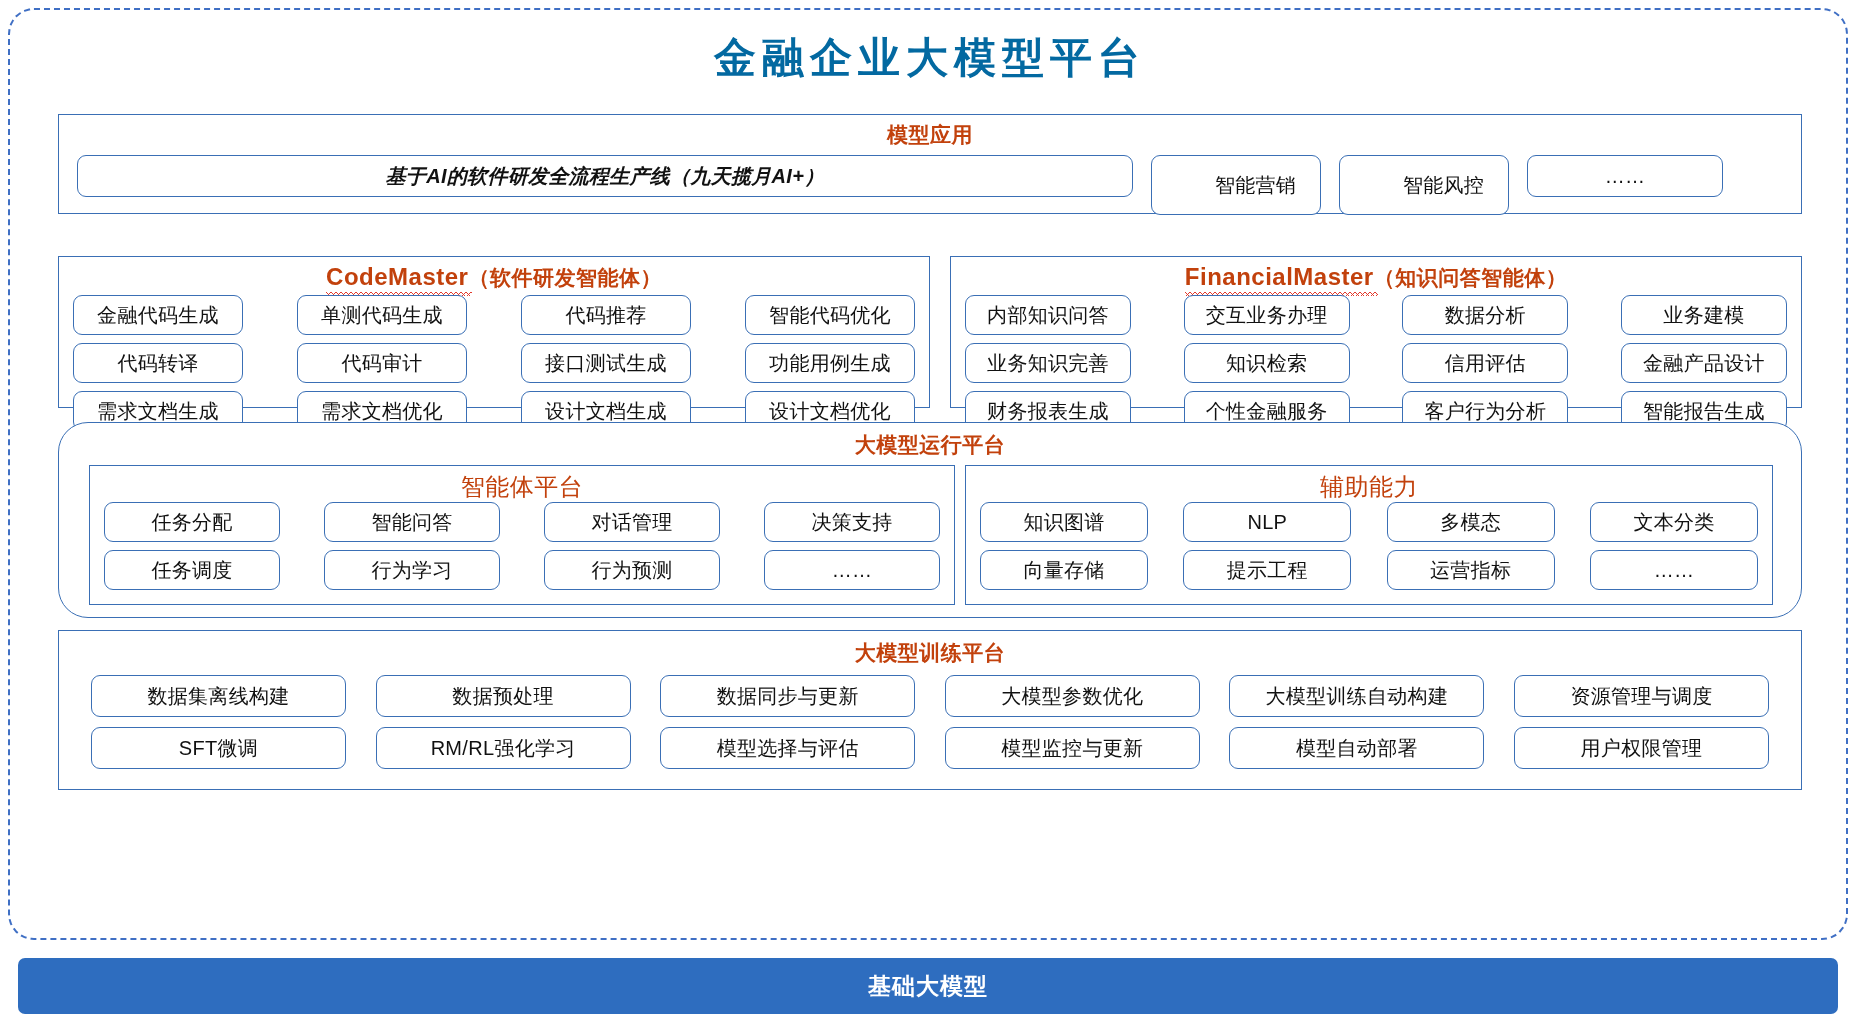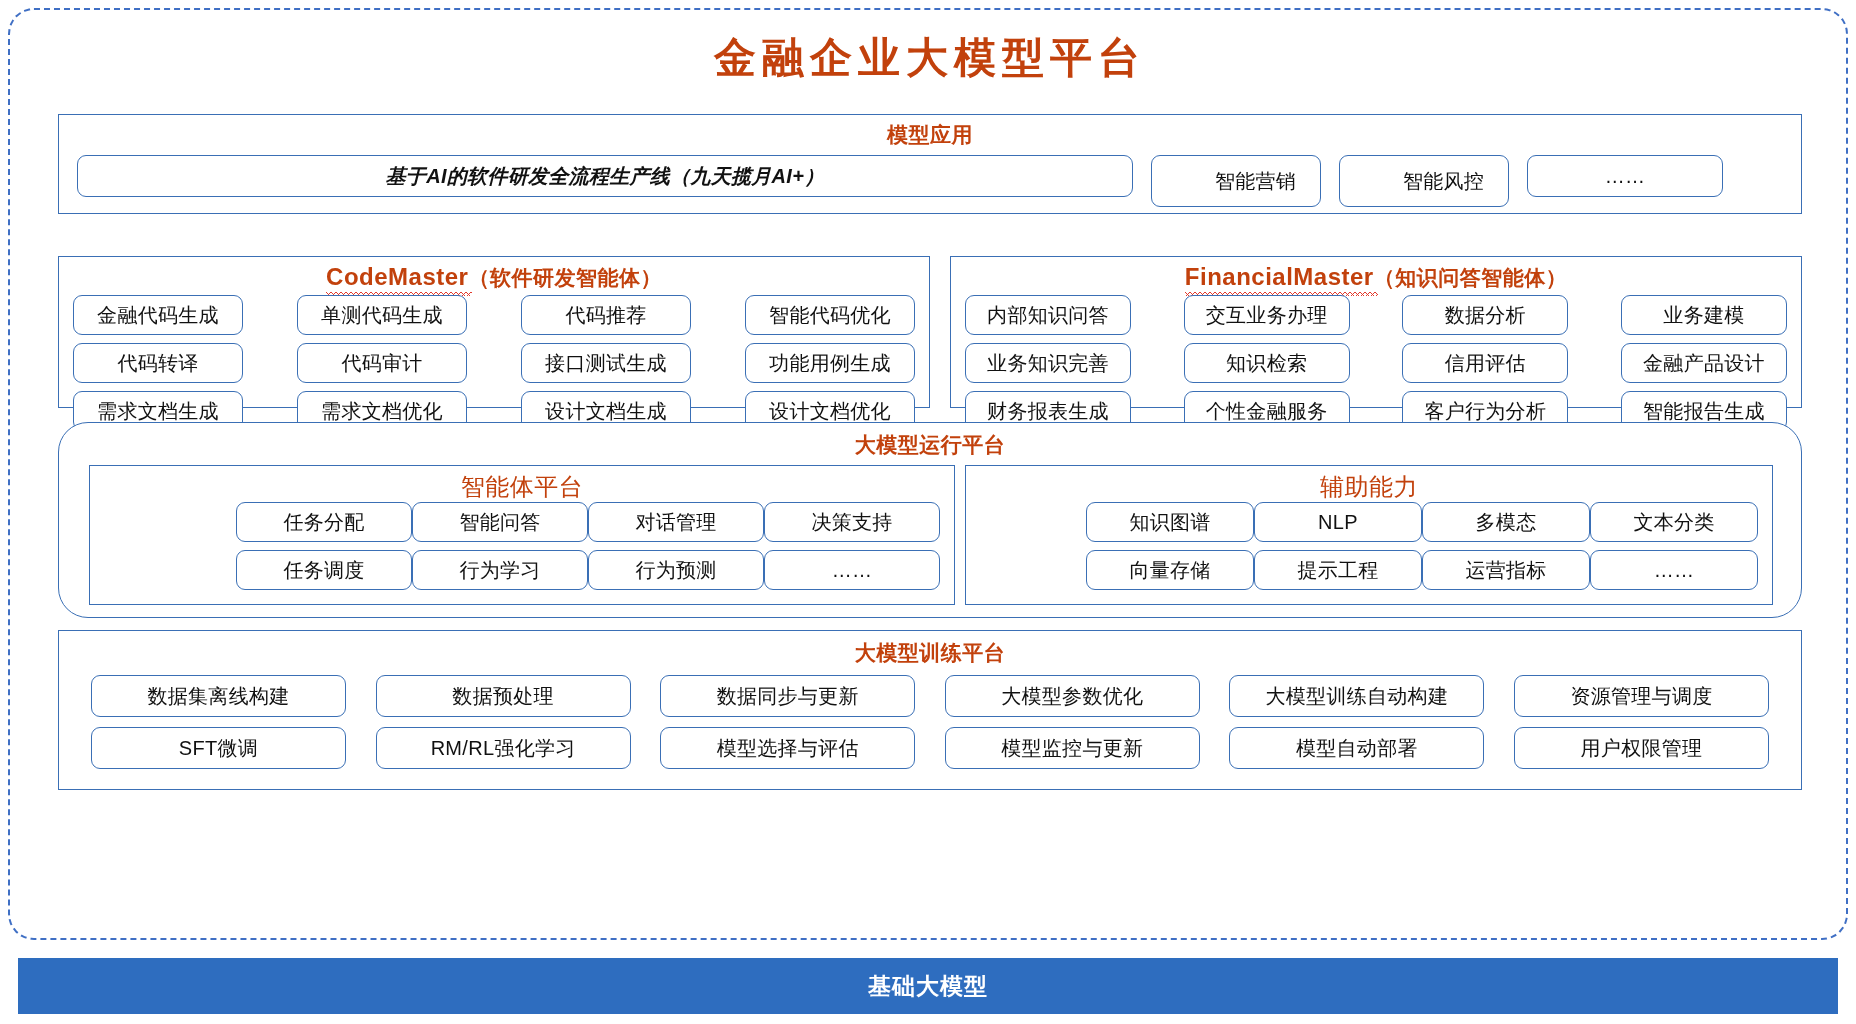--- a/index.html
+++ b/index.html
@@ -33,21 +33,21 @@
   
   .main-title {
     position: absolute;
     left: 0;
     top: 20px;
     width: 1840px;
     text-align: center;
     font-family: "DejaVu Serif", "Liberation Serif", serif;
     font-size: 42px;
     font-weight: 700;
-    color: #c2410c;
+    color: #0369a1;
     letter-spacing: 6px;
     white-space: nowrap;
   }
 
   
   .panel {
     position: absolute;
     border: 1.6px solid #3a6fb5;
     background: #ffffff;
   }
@@ -119,21 +119,21 @@
   #app-panel { left: 48px; top: 104px; width: 1744px; height: 100px; }
   #app-panel .panel-title { margin-top: 6px; }
   #app-row {
     position: absolute;
     left: 18px; top: 40px;
     width: 1708px;
     display: flex;
     gap: 18px;
   }
   #app-row .wide { flex: 0 0 1056px; height: 42px; }
-  #app-row .narrow { flex: 0 0 170px; height: 52px; padding-left: 39px; }
+  #app-row .narrow { flex: 0 0 170px; height: 60px; padding-left: 39px; }
   #app-row .dots { flex: 0 0 196px; height: 42px; }
 
   
   #code-panel { left: 48px; top: 246px; width: 872px; height: 152px; }
   #fin-panel  { left: 940px; top: 246px; width: 852px; height: 152px; }
 
   .agent-grid {
     position: absolute;
     left: 14px;
     top: 38px;
@@ -165,21 +165,20 @@
   .sub-panel .panel-title { margin-top: 5px; }
 
   .sub-grid {
     position: absolute;
     left: 14px;
     right: 14px;
     top: 36px;
     display: flex;
     flex-direction: column;
     gap: 8px;
-    align-items: flex-end;
   }
   .sub-grid .pill-row .pill { height: 40px; flex: 0 0 176px; }
   #aux-plat .sub-grid .pill-row .pill { flex: 0 0 168px; }
 
   
   #train-panel { left: 48px; top: 620px; width: 1744px; height: 160px; }
   #train-panel > .panel-title { margin-top: 8px; }
 
   .train-grid {
     position: absolute;
@@ -200,20 +199,21 @@
     width: 1820px;
     height: 56px;
     background: #2e6dbf;
     display: flex;
     align-items: center;
     justify-content: center;
     color: #ffffff;
     font-size: 23px;
     font-weight: 700;
     letter-spacing: 1px;
+    border-radius: 7px;
   }
 </style>
 </head>
 <body>
 
 <div id="root">
 
   <div class="outer">
 
     <div class="main-title">金融企业大模型平台</div>

